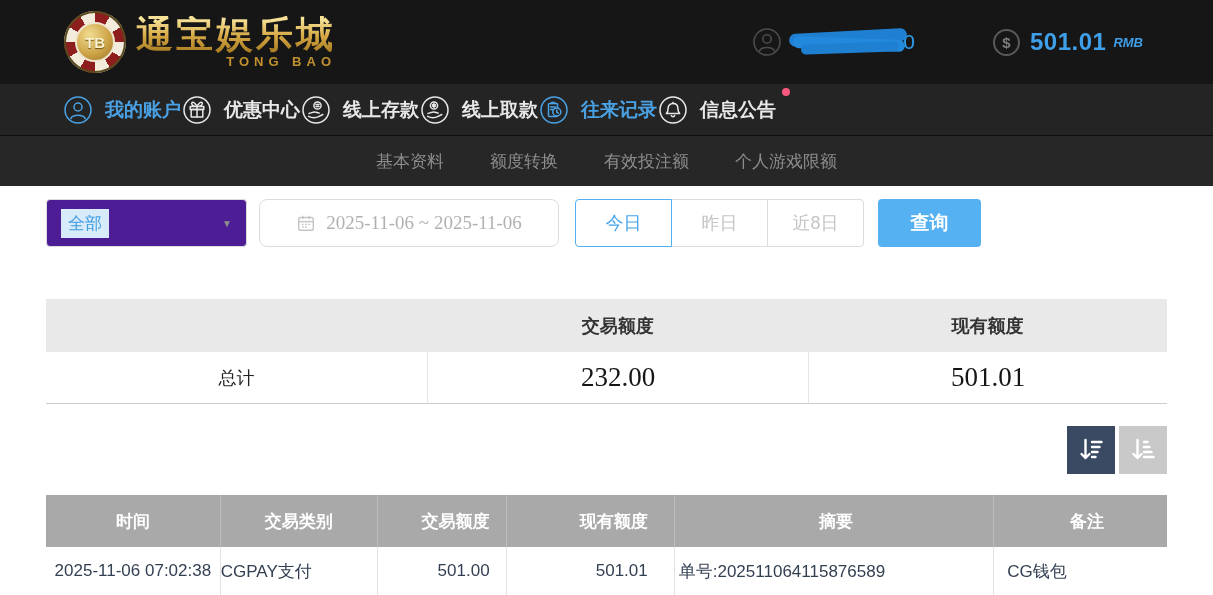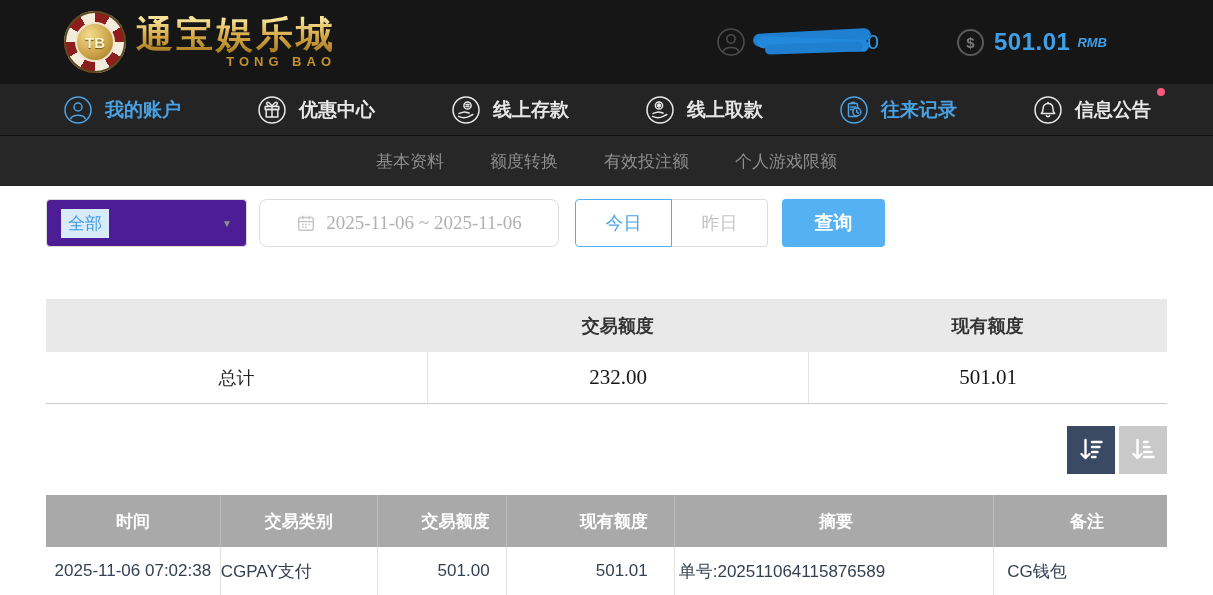--- a/index.html
+++ b/index.html
@@ -1,21 +1,21 @@
 <!DOCTYPE html>
 <html><head>
 <meta charset="utf-8">
 <style>
   * { margin:0; padding:0; box-sizing:border-box; }
   html,body { width:1213px; height:595px; overflow:hidden; background:#fff;
     font-family:"Liberation Sans", sans-serif; }
 
   
   .topbar { height:84px; background:#161616; display:flex; align-items:center;
-    justify-content:space-between; padding:0 106px 0 64px; }
+    justify-content:space-between; padding:0 70px 0 64px; }
   .brand { display:flex; align-items:center; gap:10px; cursor:pointer; }
   .chip { width:62px; height:62px; border-radius:50%; position:relative; flex:0 0 auto;
     background:repeating-conic-gradient(#8e1d1d 0 30deg, #f3ecdc 30deg 60deg);
     box-shadow:0 0 0 2px #5a4a20 inset; }
   .chip-core { position:absolute; inset:11px; border-radius:50%;
     background:radial-gradient(circle at 35% 30%, #f2dc90, #caa044 60%, #96702a);
     display:flex; align-items:center; justify-content:center;
     color:#fdf4cf; font-size:15px; font-weight:bold; text-shadow:0 1px 1px #6b5116;
     border:2px solid #efe6cf; }
   .brand-text { display:flex; flex-direction:column; }
@@ -35,21 +35,21 @@
   .user-tail { color:#2f9dea; font-size:21px; margin-left:-10px; }
   .balance-block { display:flex; align-items:center; gap:10px; cursor:pointer; }
   .coin-icon { width:27px; height:27px; border:2px solid #5a5a5a; border-radius:50%;
     color:#7d7d7d; display:flex; align-items:center; justify-content:center;
     font-size:15px; font-weight:bold; }
   .bal { color:#3f9fe8; font-size:24px; font-weight:bold; letter-spacing:0.5px; }
   .cur { color:#3f9fe8; font-size:13px; font-weight:bold; margin-left:-3px;font-style:italic; }
 
   
   .mainnav { height:52px; background:#242424; border-bottom:1px solid #0e0e0e;
-    display:flex; align-items:center; justify-content:space-between; padding:0 62px; }
+    display:flex; align-items:center; justify-content:flex-start; padding:0 62px; }
   .nav-item { display:flex; align-items:center; gap:11px; color:#e8e8e8;
     font-size:19px; font-weight:bold; cursor:pointer; position:relative; }
   .nav-item svg { width:32px; height:32px; stroke:currentColor; fill:none;
     stroke-width:1.5; stroke-linecap:round; stroke-linejoin:round; }
   .nav-item.active { color:#4aa2e4; }
   .nav-dot { position:absolute; top:-6px; right:-14px; width:8px; height:8px;
     border-radius:50%; background:#f8587f; }
 
   
   .subnav { height:50px; background:#272727; display:flex; align-items:center;
@@ -83,21 +83,21 @@
   
   .summary { margin-top:52px; }
   .sum-header { height:53px; background:#e9e9e9; display:flex; align-items:center; }
   .sum-header .c { font-size:18px; color:#333; font-weight:600; text-align:center; }
   .sum-row { height:52px; display:flex; align-items:center; border-bottom:1px solid #cccccc; }
   .sum-row .c { text-align:center; height:100%; display:flex; align-items:center;
     justify-content:center; }
   .sum-row .c + .c { border-left:1px solid #e5e5e5; }
   .c.w1 { width:34%; } .c.w2 { width:34%; } .c.w3 { width:32%; }
   .sum-label { font-size:18px; color:#222; }
-  .sum-val { font-family:"Liberation Serif", serif; font-size:21px; color:#151515; }
+  .sum-val { font-family:"Liberation Serif", serif; font-size:27px; color:#151515; }
 
   
   .sort-row { margin-top:22px; display:flex; justify-content:flex-end; gap:4px; }
   .sort-btn { width:48px; height:48px; display:flex; align-items:center;
     justify-content:center; cursor:pointer; border:none; }
   .sort-desc { background:#3a4a63; }
   .sort-asc { background:#c9c9c9; }
   .sort-btn svg { width:30px; height:30px; stroke:#fff; fill:none; stroke-width:2.4;
     stroke-linecap:round; }
 
@@ -235,20 +235,21 @@
         <rect x="3" y="5" width="16" height="14" rx="2"></rect>
         <path d="M3 9.5h16"></path>
           <path d="M7.5 3v4M14.5 3v4"></path>
         <path d="M6.5 12.5h2M10 12.5h2M13.5 12.5h2M6.5 15.5h2M10 15.5h2"></path>
       </svg>
       <span class="date-text">2025-11-06 ~ 2025-11-06</span>
     </div>
     <div class="quick-group">
       <div class="quick active">今日</div>
       <div class="quick">昨日</div>
+      <div class="quick">近8日</div>
     </div>
     <button class="search-btn">查询</button>
   </div>
 
   <section class="summary">
     <div class="sum-header">
       <div class="c w1"></div>
       <div class="c w2">交易额度</div>
       <div class="c w3">现有额度</div>
     </div>

